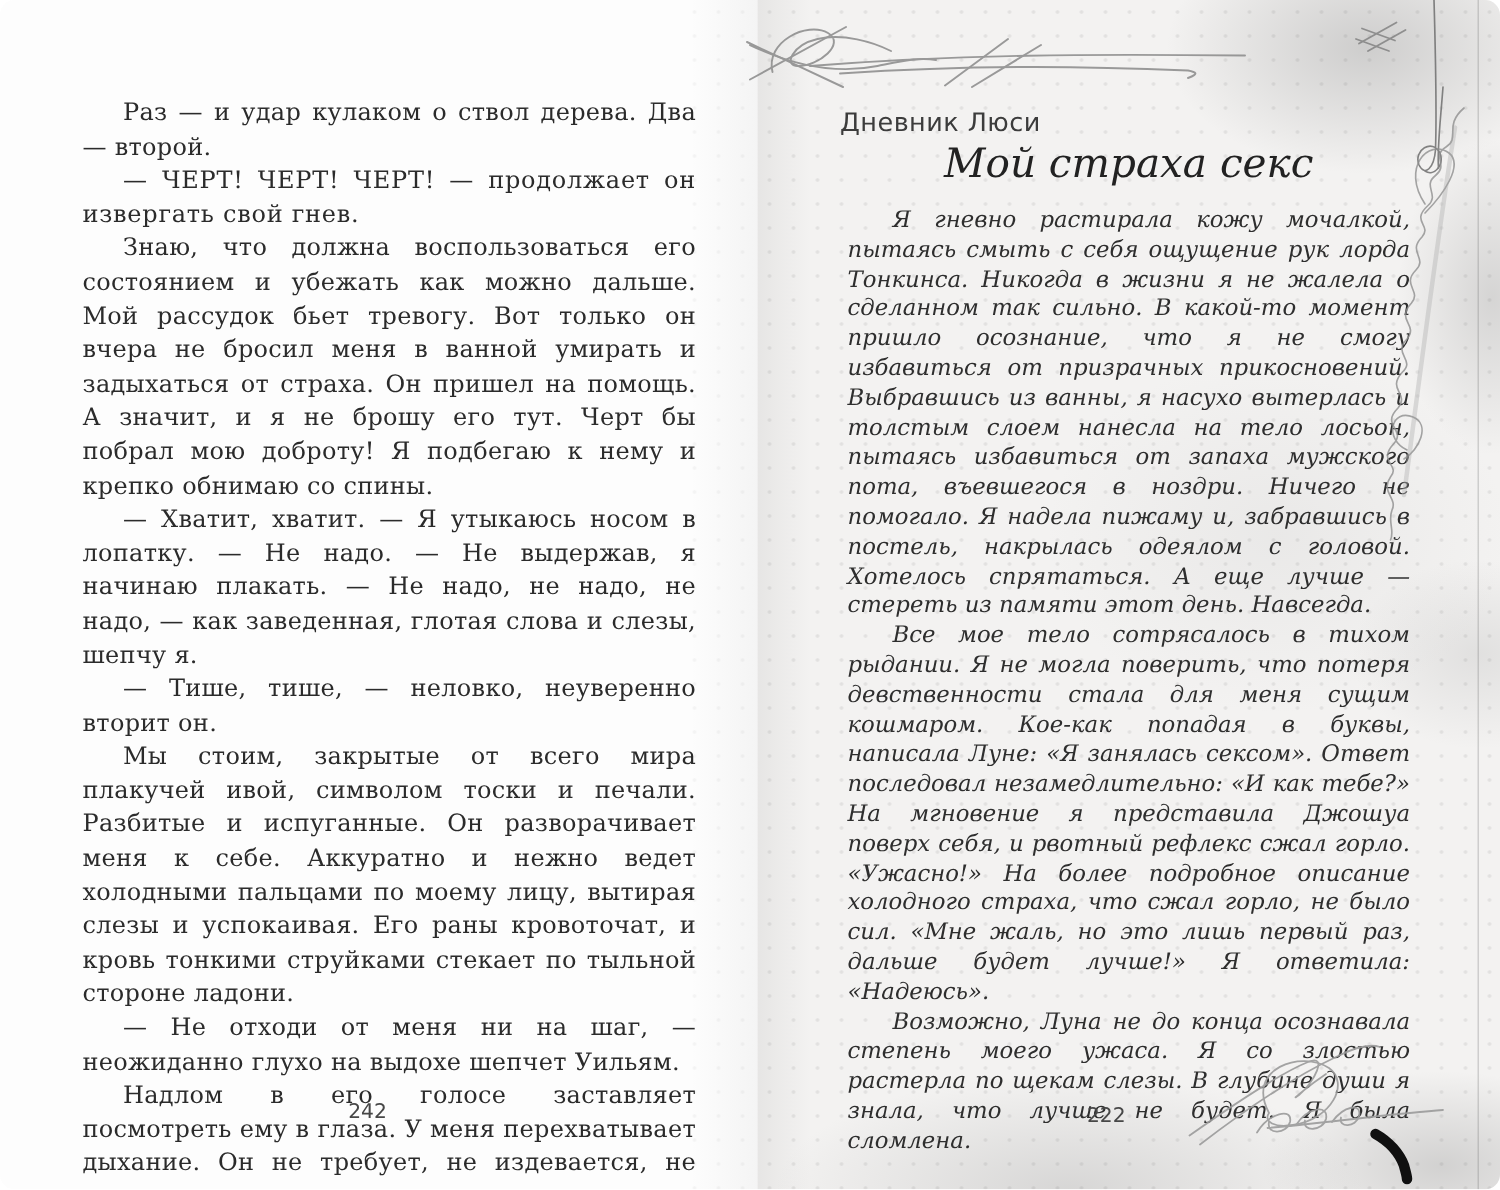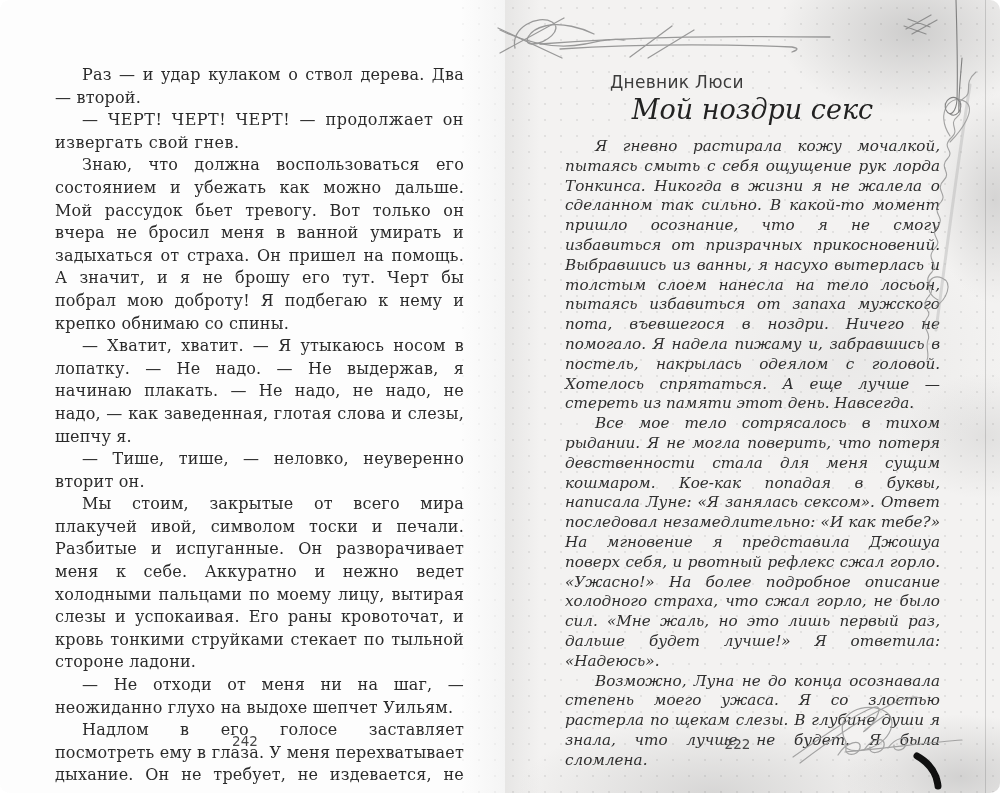--- a/index.html
+++ b/index.html
@@ -32,21 +32,21 @@
          radial-gradient(ellipse 170px 90px at 92% 98%,  rgba(140,140,140,0.32), transparent 70%),
          radial-gradient(ellipse 220px 170px at 70% 45%, rgba(175,175,175,0.14), transparent 70%),
          linear-gradient(to right, rgba(120,120,120,0.10), rgba(0,0,0,0) 35px);
        background-size:16px 16px,auto,auto,auto,auto,auto,auto,auto;
        background-repeat:repeat,no-repeat,no-repeat,no-repeat,no-repeat,no-repeat,no-repeat,no-repeat;}
   .page-edge-line{position:absolute;left:985px;top:0;width:1px;height:793px;
        background:rgba(110,110,110,0.28);}
   .gutter-dots{position:absolute;left:455px;top:0;width:50px;height:793px;opacity:.5;
        background-image:radial-gradient(circle, rgba(70,70,70,0.10) 0.9px, transparent 1.5px);
        background-size:16px 16px;}
-  .diary-header{position:absolute;left:610px;top:72px;
+  .diary-header{position:absolute;left:560px;top:72px;
        font-family:"DejaVu Sans","Liberation Sans",sans-serif;
        font-size:17px;color:#3c3c3c;letter-spacing:.3px;}
   .diary-title{position:absolute;left:565px;top:94px;width:375px;text-align:center;
        font-style:italic;font-size:27px;color:#222;}
   .text-right{position:absolute;left:565px;top:137px;width:375px;
        font-style:italic;font-size:15.2px;line-height:19.8px;
        text-align:justify;color:#2e2e2e;}
   .text-right p{margin:0;text-indent:30px;}
 
   .annot-overlay{position:absolute;inset:0;pointer-events:none;}
@@ -69,21 +69,21 @@
 
     </div>
     <div class="pageno pageno-left">242</div>
   </div>
 
   <div class="page-right"></div>
   <div class="gutter-dots"></div>
   <div class="page-edge-line"></div>
 
   <div class="diary-header">Дневник Люси</div>
-  <div class="diary-title">Мой ноздри секс</div>
+  <div class="diary-title">Мой страха секс</div>
 
   <div class="text-right">
     <p>Я гневно растирала кожу мочалкой, пытаясь смыть с себя ощущение рук лорда Тонкинса. Никогда в жизни я не жалела о сделанном так сильно. В какой-то момент пришло осознание, что я не смогу избавиться от призрачных прикосновений. Выбравшись из ванны, я насухо вытерлась и толстым слоем нанесла на тело лосьон, пытаясь избавиться от запаха мужского пота, въевшегося в ноздри. Ничего не помогало. Я надела пижаму и, забравшись в постель, накрылась одеялом с головой. Хотелось спрятаться. А еще лучше — стереть из памяти этот день. Навсегда.</p>
     <p>Все мое тело сотрясалось в тихом рыдании. Я не могла поверить, что потеря девственности стала для меня сущим кошмаром. Кое-как попадая в буквы, написала Луне: «Я занялась сексом». Ответ последовал незамедлительно: «И как тебе?» На мгновение я представила Джошуа поверх себя, и рвотный рефлекс сжал горло. «Ужасно!» На более подробное описание холодного страха, что сжал горло, не было сил. «Мне жаль, но это лишь первый раз, дальше будет лучше!» Я ответила: «Надеюсь».</p>
     <p>Возможно, Луна не до конца осознавала степень моего ужаса. Я со злостью растерла по щекам слезы. В глубине души я знала, что лучше не будет. Я была сломлена.</p>
   </div>
   <div class="pageno pageno-right">222</div>
 
   <svg class="annot-overlay" width="1000" height="793" viewBox="0 0 1000 793">
 

